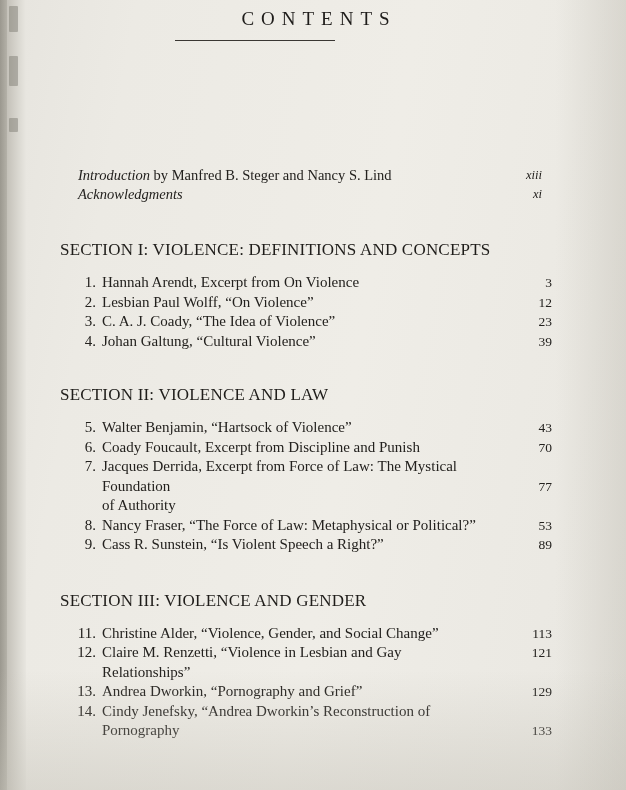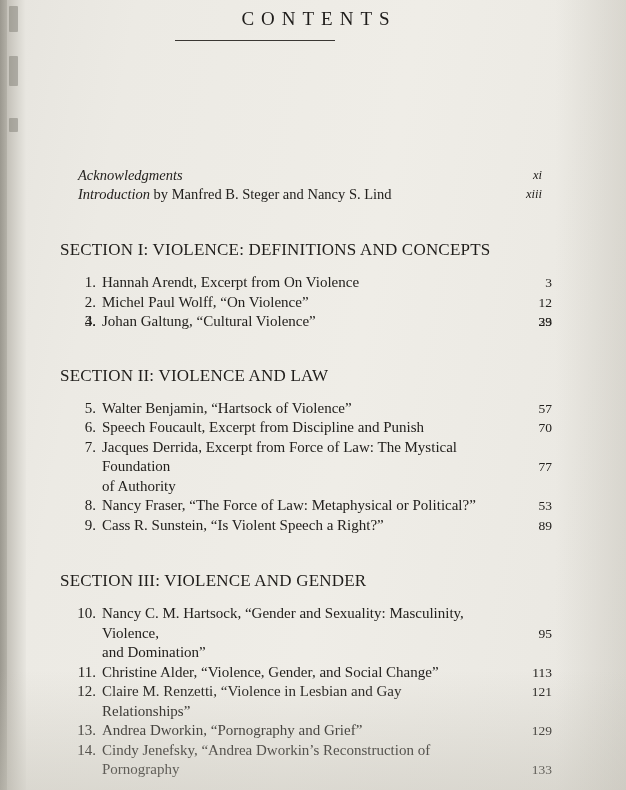--- a/index.html
+++ b/index.html
@@ -155,68 +155,69 @@
     <div class="gutter-mark m3"></div>
   </div>
 
   <div class="content">
 
     <div class="title">CONTENTS</div>
     <div class="title-rule"></div>
 
     <div class="front-matter">
       <div class="fm-row">
+        <span class="fm-italic">Introduction</span><span> by Manfred B. Steger and Nancy S. Lind</span>
+        <span class="fm-page">xiii</span>
+      </div>
+      <div class="fm-row">
         <span class="fm-italic">Acknowledgments</span>
         <span class="fm-page">xi</span>
-      </div>
-      <div class="fm-row">
-        <span class="fm-italic">Introduction</span><span> by Manfred B. Steger and Nancy S. Lind</span>
-        <span class="fm-page">xiii</span>
       </div>
     </div>
 
     <div class="section sec1">
       <div class="section-title">SECTION I: VIOLENCE: DEFINITIONS AND CONCEPTS</div>
 
       <div class="entry">
         <span class="num">1.</span>
         <span class="txt"><span>Hannah Arendt, Excerpt from </span><span class="it">On Violence</span></span>
         <span class="pg line1">3</span>
       </div>
 
       <div class="entry">
         <span class="num">2.</span>
-        <span class="txt"><span>Michel Paul Wolff, “On Violence”</span><span class="it"></span></span>
+        <span class="txt"><span>Lesbian Paul Wolff, “On Violence”</span><span class="it"></span></span>
         <span class="pg line1">12</span>
       </div>
 
       <div class="entry">
         <span class="num">3.</span>
+        <span class="txt"><span>C. A. J. Coady, “The Idea of Violence”</span><span class="it"></span></span>
         <span class="pg line1">23</span>
       </div>
 
       <div class="entry">
         <span class="num">4.</span>
         <span class="txt"><span>Johan Galtung, “Cultural Violence”</span><span class="it"></span></span>
         <span class="pg line1">39</span>
       </div>
     </div>
 
     <div class="section sec2">
       <div class="section-title">SECTION II: VIOLENCE AND LAW</div>
 
       <div class="entry">
         <span class="num">5.</span>
         <span class="txt"><span>Walter Benjamin, “Hartsock of Violence”</span><span class="it"></span></span>
-        <span class="pg line1">57</span>
+        <span class="pg line1">43</span>
       </div>
 
       <div class="entry">
         <span class="num">6.</span>
-        <span class="txt"><span>Speech Foucault, Excerpt from </span><span class="it">Discipline and Punish</span></span>
+        <span class="txt"><span>Coady Foucault, Excerpt from </span><span class="it">Discipline and Punish</span></span>
         <span class="pg line1">70</span>
       </div>
 
       <div class="entry">
         <span class="num">7.</span>
         <span class="txt"><span>Jacques Derrida, Excerpt from </span><span class="it">Force of Law: The Mystical Foundation</span><br><span class="it">of Authority</span></span>
         <span class="pg line2">77</span>
       </div>
 
       <div class="entry">
@@ -228,25 +229,20 @@
       <div class="entry">
         <span class="num">9.</span>
         <span class="txt"><span>Cass R. Sunstein, “Is Violent Speech a Right?”</span></span>
         <span class="pg line1">89</span>
       </div>
     </div>
 
     <div class="section sec3">
       <div class="section-title">SECTION III: VIOLENCE AND GENDER</div>
 
-      <div class="entry">
-        <span class="num">10.</span>
-        <span class="txt"><span>Nancy C. M. Hartsock, “Gender and Sexuality: Masculinity, Violence,</span><br><span>and Domination”</span></span>
-        <span class="pg line2">95</span>
-      </div>
 
       <div class="entry">
         <span class="num">11.</span>
         <span class="txt"><span>Christine Alder, “Violence, Gender, and Social Change”</span></span>
         <span class="pg line1">113</span>
       </div>
 
       <div class="entry">
         <span class="num">12.</span>
         <span class="txt"><span>Claire M. Renzetti, “Violence in Lesbian and Gay Relationships”</span></span>

